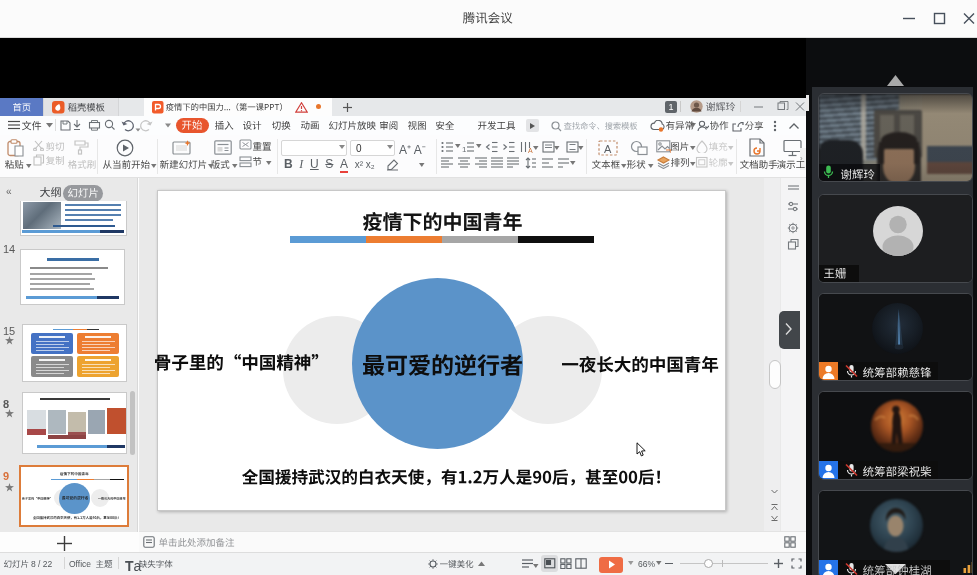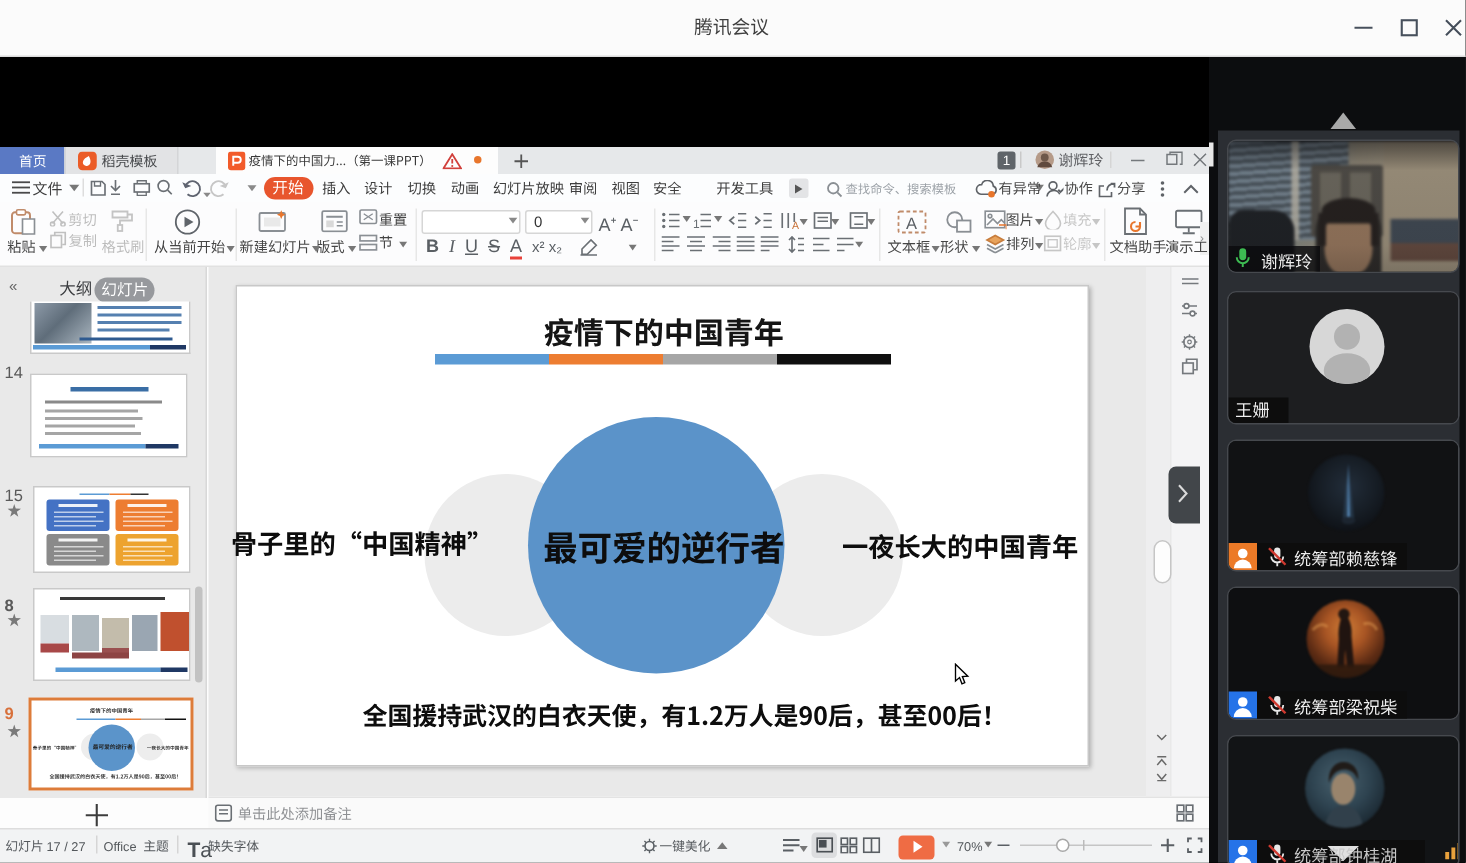--- a/index.html
+++ b/index.html
@@ -1164,21 +1164,21 @@
       <use href="#gR6ce8" x="7000"></use>
     </g>
   </svg>
 <svg class="tx" style="left:4.0px;top:560.0px;" width="25.2" height="8.8">
     <g transform="scale(0.00850 -0.00850) translate(-52 -839)" fill="#54585c">
       <use href="#gR5e7b"></use>
       <use href="#gR706f" x="1000"></use>
       <use href="#gR7247" x="2000"></use>
     </g>
   </svg>
-<div class="ab" style="left:31px;top:559px;font-size:8.5px;color:#54585c">17 / 27</div>
+<div class="ab" style="left:31px;top:559px;font-size:8.5px;color:#54585c">8 / 22</div>
 <div class="ab" style="left:69px;top:559px;font-size:8.5px;color:#54585c">Office</div>
 <svg class="tx" style="left:96.0px;top:560.0px;" width="17.2" height="8.8">
     <g transform="scale(0.00850 -0.00850) translate(-56 -836)" fill="#54585c">
       <use href="#gR4e3b"></use>
       <use href="#gR9898" x="1000"></use>
     </g>
   </svg>
 <div class="ab" style="left:125px;top:558px;font-size:14px;color:#4a4f54"><b>T</b>a</div>
 <svg class="tx" style="left:139.0px;top:560.0px;" width="34.5" height="8.9">
     <g transform="scale(0.00850 -0.00850) translate(-29 -847)" fill="#54585c">
@@ -1189,21 +1189,21 @@
     </g>
   </svg>
 <svg class="tx" style="left:440.0px;top:560.0px;" width="34.3" height="8.9">
     <g transform="scale(0.00850 -0.00850) translate(-44 -844)" fill="#54585c">
       <use href="#gR4e00"></use>
       <use href="#gR952e" x="1000"></use>
       <use href="#gR7f8e" x="2000"></use>
       <use href="#gR5316" x="3000"></use>
     </g>
   </svg>
-<div class="ab" style="left:638px;top:559px;font-size:8.5px;color:#54585c">70%</div>
+<div class="ab" style="left:638px;top:559px;font-size:8.5px;color:#54585c">66%</div>
 <svg class="tx" style="left:362.6px;top:211.5px;" width="159.7" height="20.0">
     <g transform="scale(0.02000 -0.02000) translate(-23 -857)" fill="#151515">
       <use href="#gB75ab"></use>
       <use href="#gB60c5" x="1000"></use>
       <use href="#gB4e0b" x="2000"></use>
       <use href="#gB7684" x="3000"></use>
       <use href="#gB4e2d" x="4000"></use>
       <use href="#gB56fd" x="5000"></use>
       <use href="#gB9752" x="6000"></use>
       <use href="#gB5e74" x="7000"></use>

